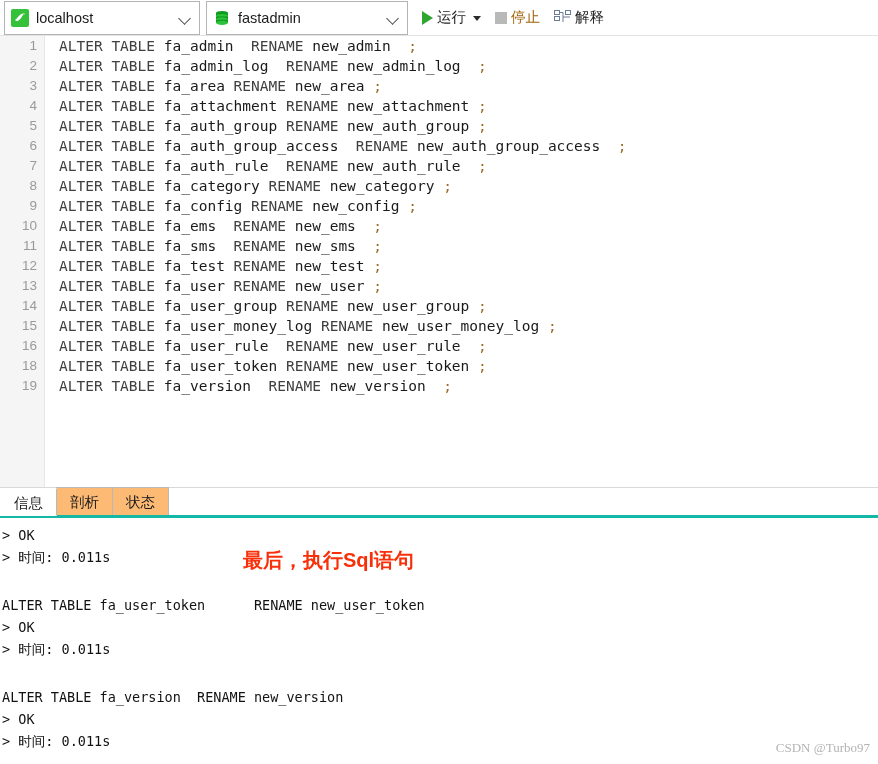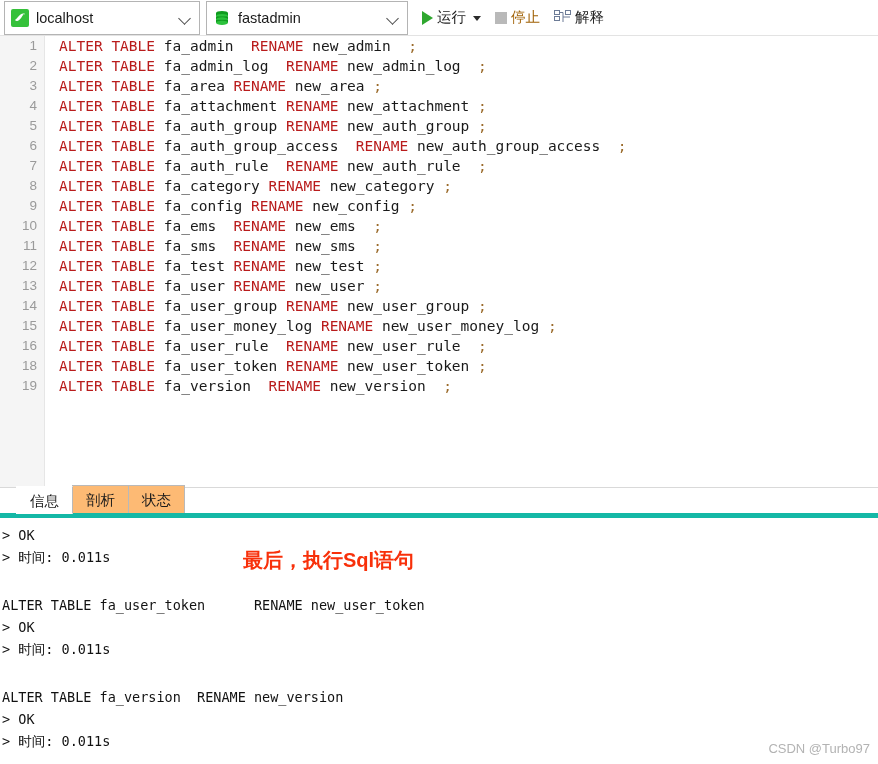--- a/index.html
+++ b/index.html
@@ -105,38 +105,38 @@
   .ln {
     width: 37px; text-align: right; padding-right: 8px;
     color: #9a9a9a; font-size: 13.5px;
     font-family: "Liberation Sans", sans-serif;
     flex: 0 0 45px;
   }
   .ctext-code {
     padding-left: 14px; font-size: 14.5px;
     white-space: pre; font-family: "DejaVu Sans Mono", monospace;
   }
-  .kw  { color: #b91c1c; }
+  .kw  { color: #404040; }
   .idn { color: #1a1a1a; }
   .pun { color: #9a6a2a; }
   .caret-txt {
     display: inline-block; width: 1px; height: 15px;
     background: #222; vertical-align: -3px;
   }
 
   
   .result {
     position: absolute; left: 0; top: 488px;
     width: 878px; height: 276px;
     background: #ffffff;
   }
   .tabs {
     height: 30px; display: flex; align-items: flex-end;
-    border-bottom: 5px solid #14b8a6;
-    padding-left: 16px;
+    border-bottom: 3px solid #14b8a6;
+    padding-left: 0px;
     background: #ffffff;
   }
   .tab {
     height: 28px; line-height: 28px;
     padding: 0 13px;
     font-size: 14.5px; color: #1b1b1b;
     border: 1px solid #b9b9b9;
     border-bottom: none;
     background: #fdba74;
     margin-right: -1px;
@@ -164,21 +164,21 @@
   .ospace { height: 26px; }
   .annot {
     position: absolute; left: 243px; top: 547px;
     color: #f8300a; font-size: 20px; font-weight: bold;
     font-family: "Liberation Sans", sans-serif;
     white-space: nowrap;
   }
   .wm {
     position: absolute; right: 8px; bottom: 8px;
     color: #b3b3b3; font-size: 13px;
-    font-family: Liberation Sans, sans-serif;
+    font-family: Liberation Serif, serif;
   }
 </style>
 </head>
 <body>
 
 <div id="app">
 
   <div class="toolbar">
 
     <div class="combo conn">

